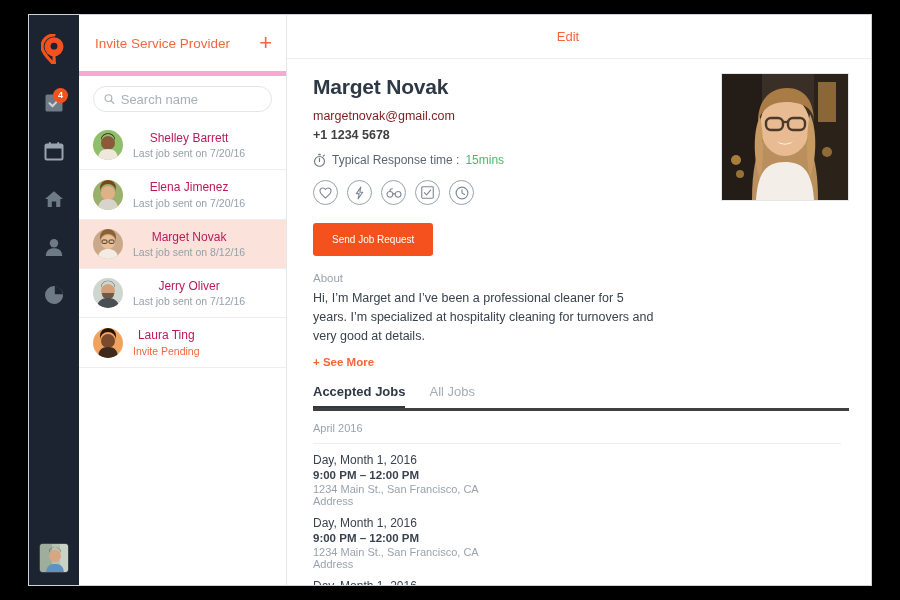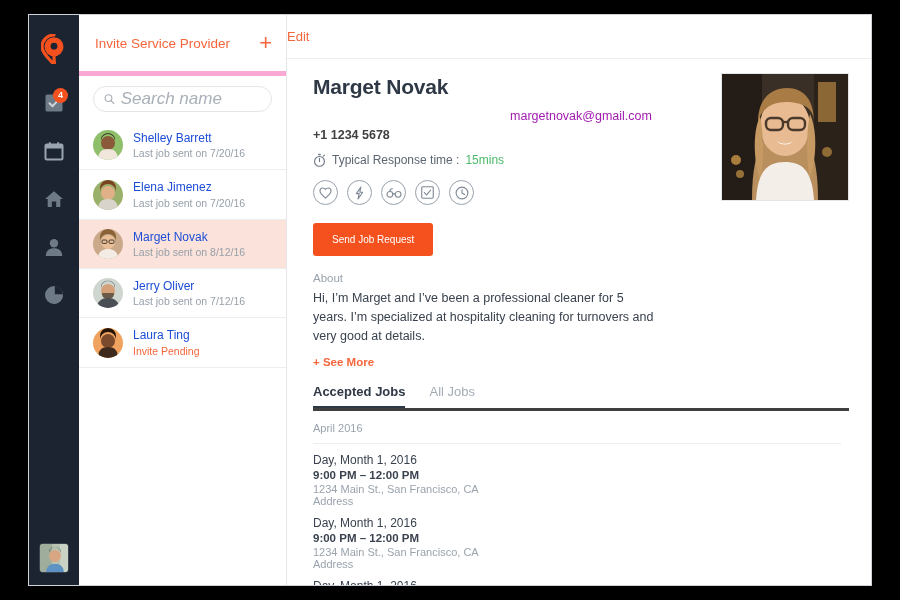--- a/index.html
+++ b/index.html
@@ -90,72 +90,72 @@
   .search-box {
     height: 26px;
     border: 1px solid #e3e6e9;
     border-radius: 13px;
     display: flex; align-items: center;
     padding: 0 10px;
     gap: 6px;
   }
   .search-box input {
     border: 0; outline: 0;
-    font-size: 17px;
+    font-size: 13px;
     color: #5a6470;
     font-family: "Liberation Sans", sans-serif;
     width: 100%;
     background: transparent;
-    font-style: italic;
   }
   .search-box input::placeholder { color: #a9b0b8; }
 
   .contact-list { flex: 1; overflow: hidden; }
   .contact {
     display: flex; align-items: center;
     gap: 10px;
     padding: 9px 14px;
     border-bottom: 1px solid #eceef0;
     cursor: pointer;
   }
   .contact.selected { background: #fbe2da; }
   .contact-av {
     width: 30px; height: 30px; border-radius: 50%;
     flex: 0 0 30px; overflow: hidden;
   }
   .contact-name {
     font-size: 12px;
-    color: #1d4ed8;
+    color: #be185d;
     line-height: 1.35;
+    text-align: center;
   }
   .contact-sub {
     font-size: 10.5px;
     color: #97a0aa;
     line-height: 1.35;
   }
   .contact-sub.pending { color: #f4673c; }
 
   
   .detail { flex: 1; display: flex; flex-direction: column; background: #fff; }
   .detail-head {
     height: 44px;
     border-bottom: 1px solid #eceef0;
-    display: flex; align-items: center; justify-content: flex-start;
+    display: flex; align-items: center; justify-content: center;
     padding-right: 22px;
   }
   .edit-link { color: #f4673c; font-size: 13px; cursor: pointer; }
 
   .detail-body { flex: 1; padding: 16px 22px 0 26px; position: relative; overflow: hidden; }
 
   .pname {
     font-size: 21px; font-weight: bold;
     color: #2f3845;
     letter-spacing: -0.2px;
   }
-  .pemail { font-size: 12.5px; color: #a21caf; margin-top: 10px; text-align: center; }
+  .pemail { font-size: 12.5px; color: #7f1d1d; margin-top: 10px; }
   .pphone { font-size: 12.5px; color: #404040; font-weight: bold; margin-top: 5px; }
   .presp {
     margin-top: 11px;
     display: flex; align-items: center; gap: 6px;
     font-size: 12px; color: #5c6672;
   }
   .presp .val { color: #4cb96b; }
 
   .badges { display: flex; gap: 9px; margin-top: 13px; }
   .badge {

